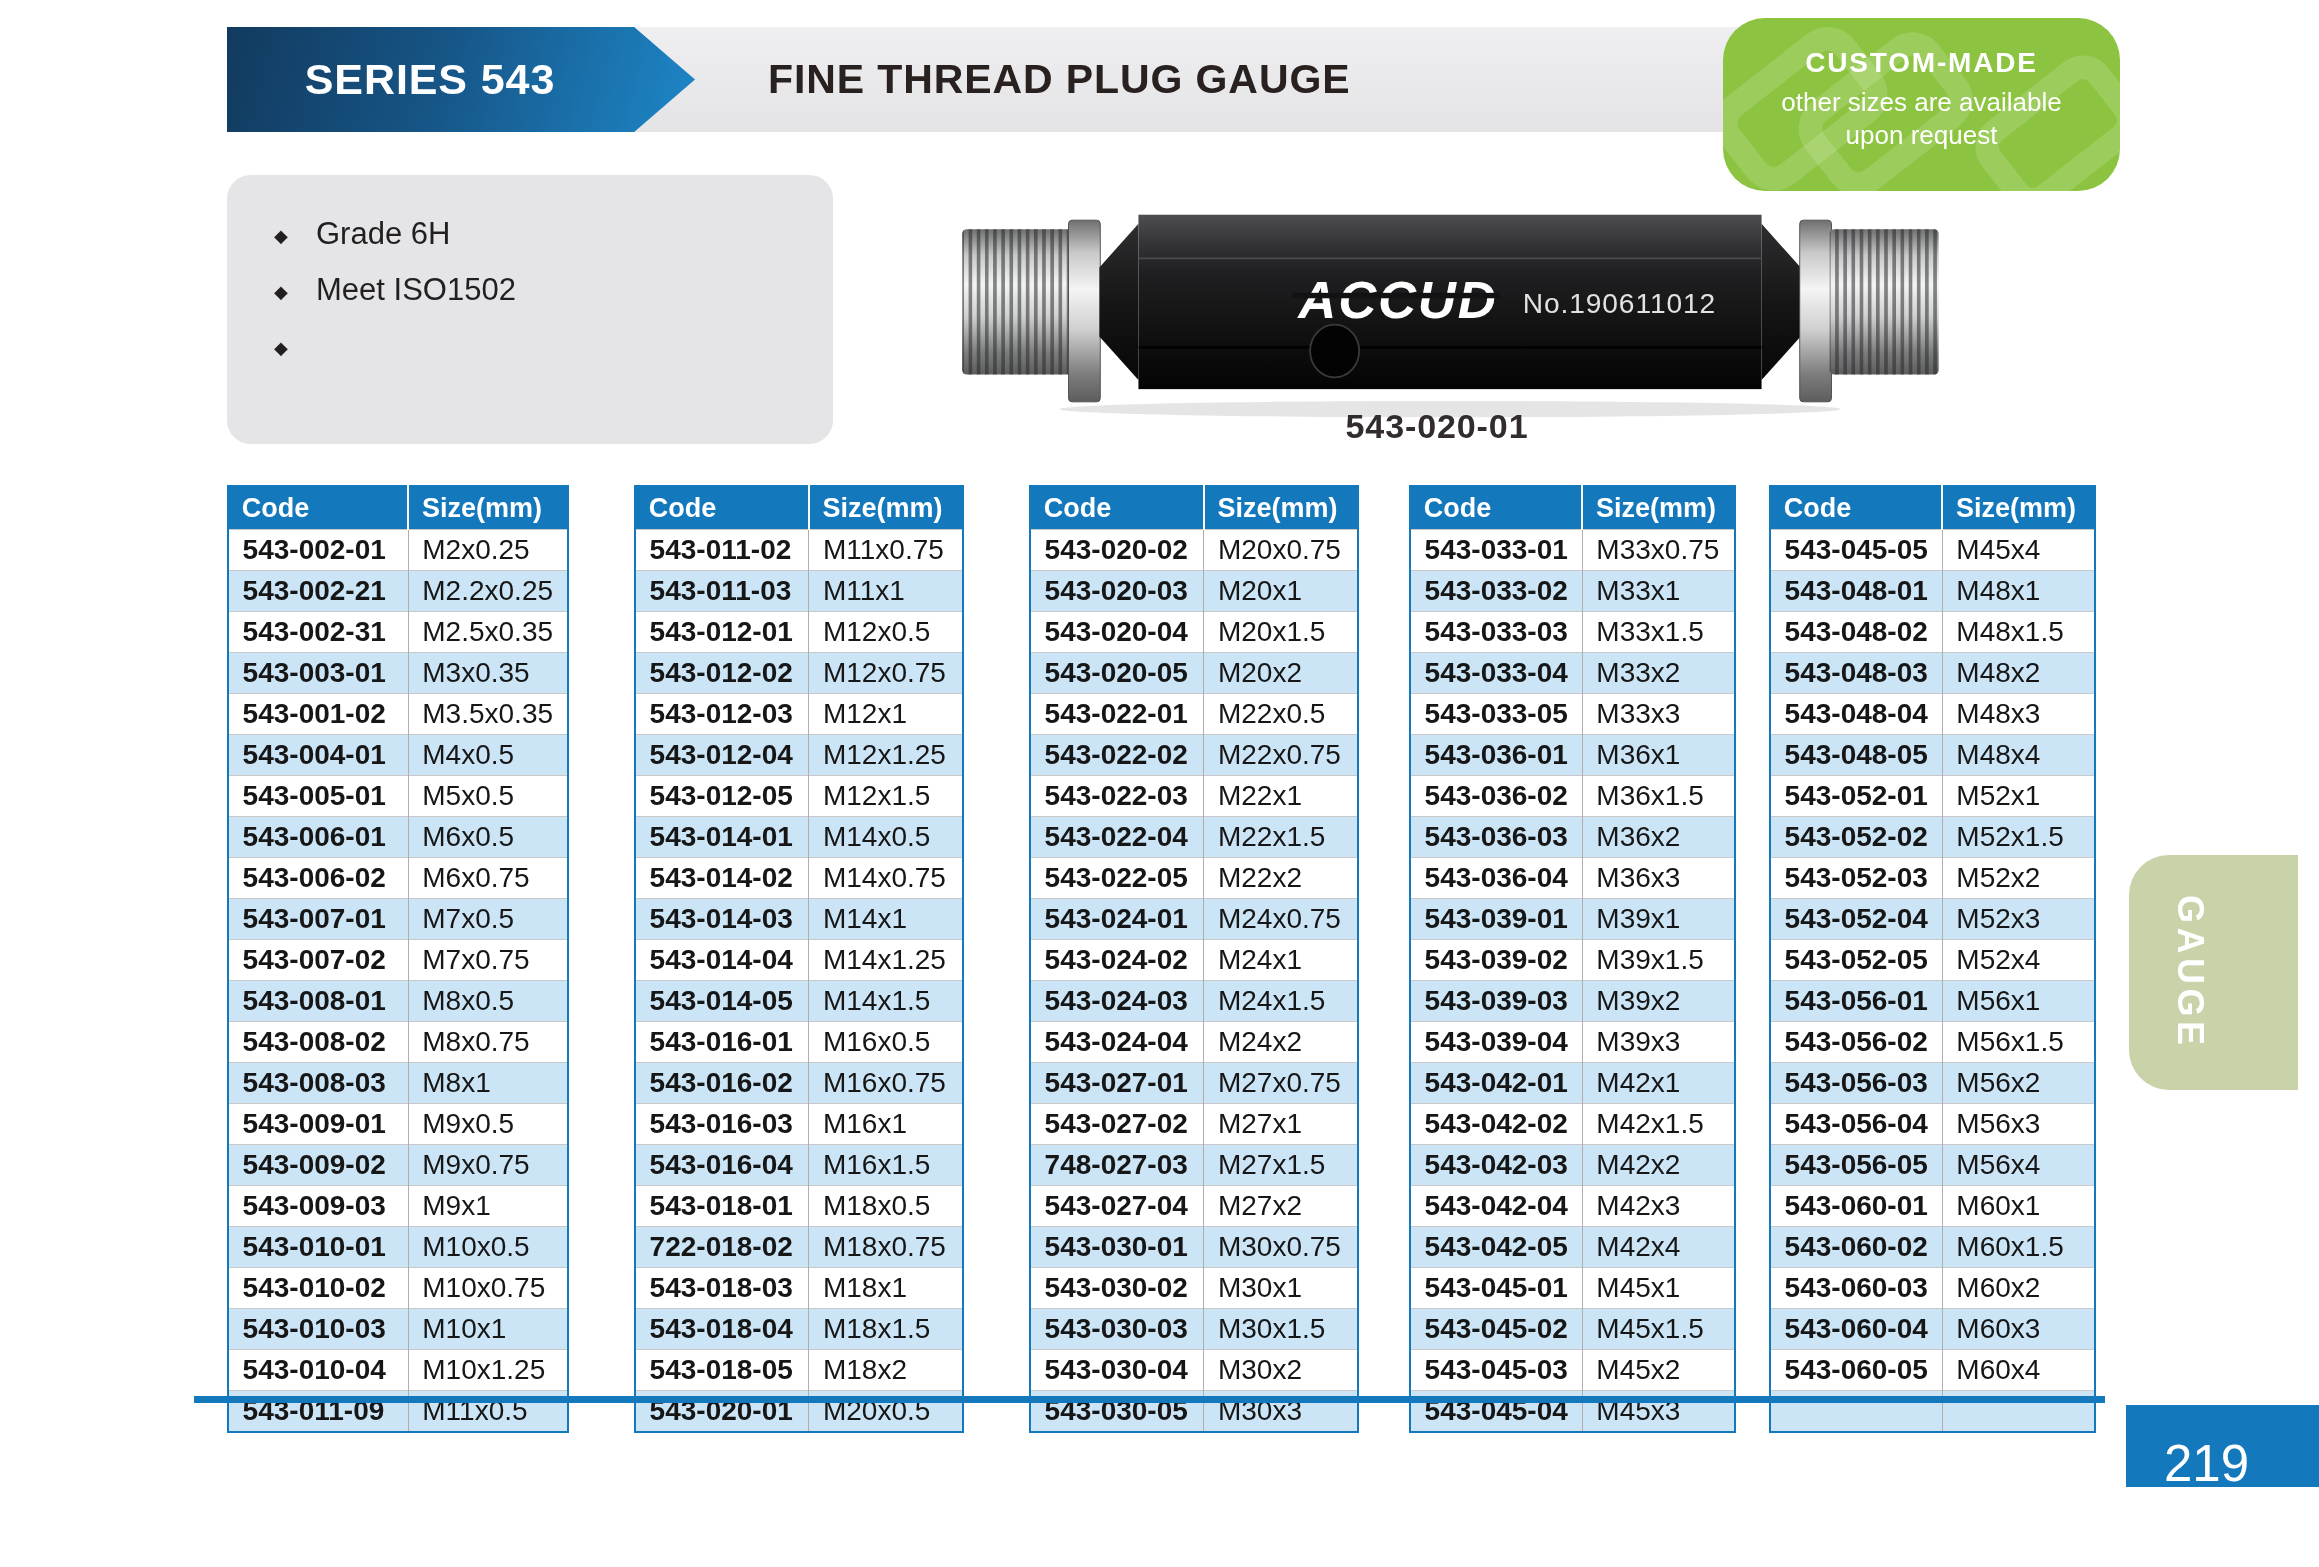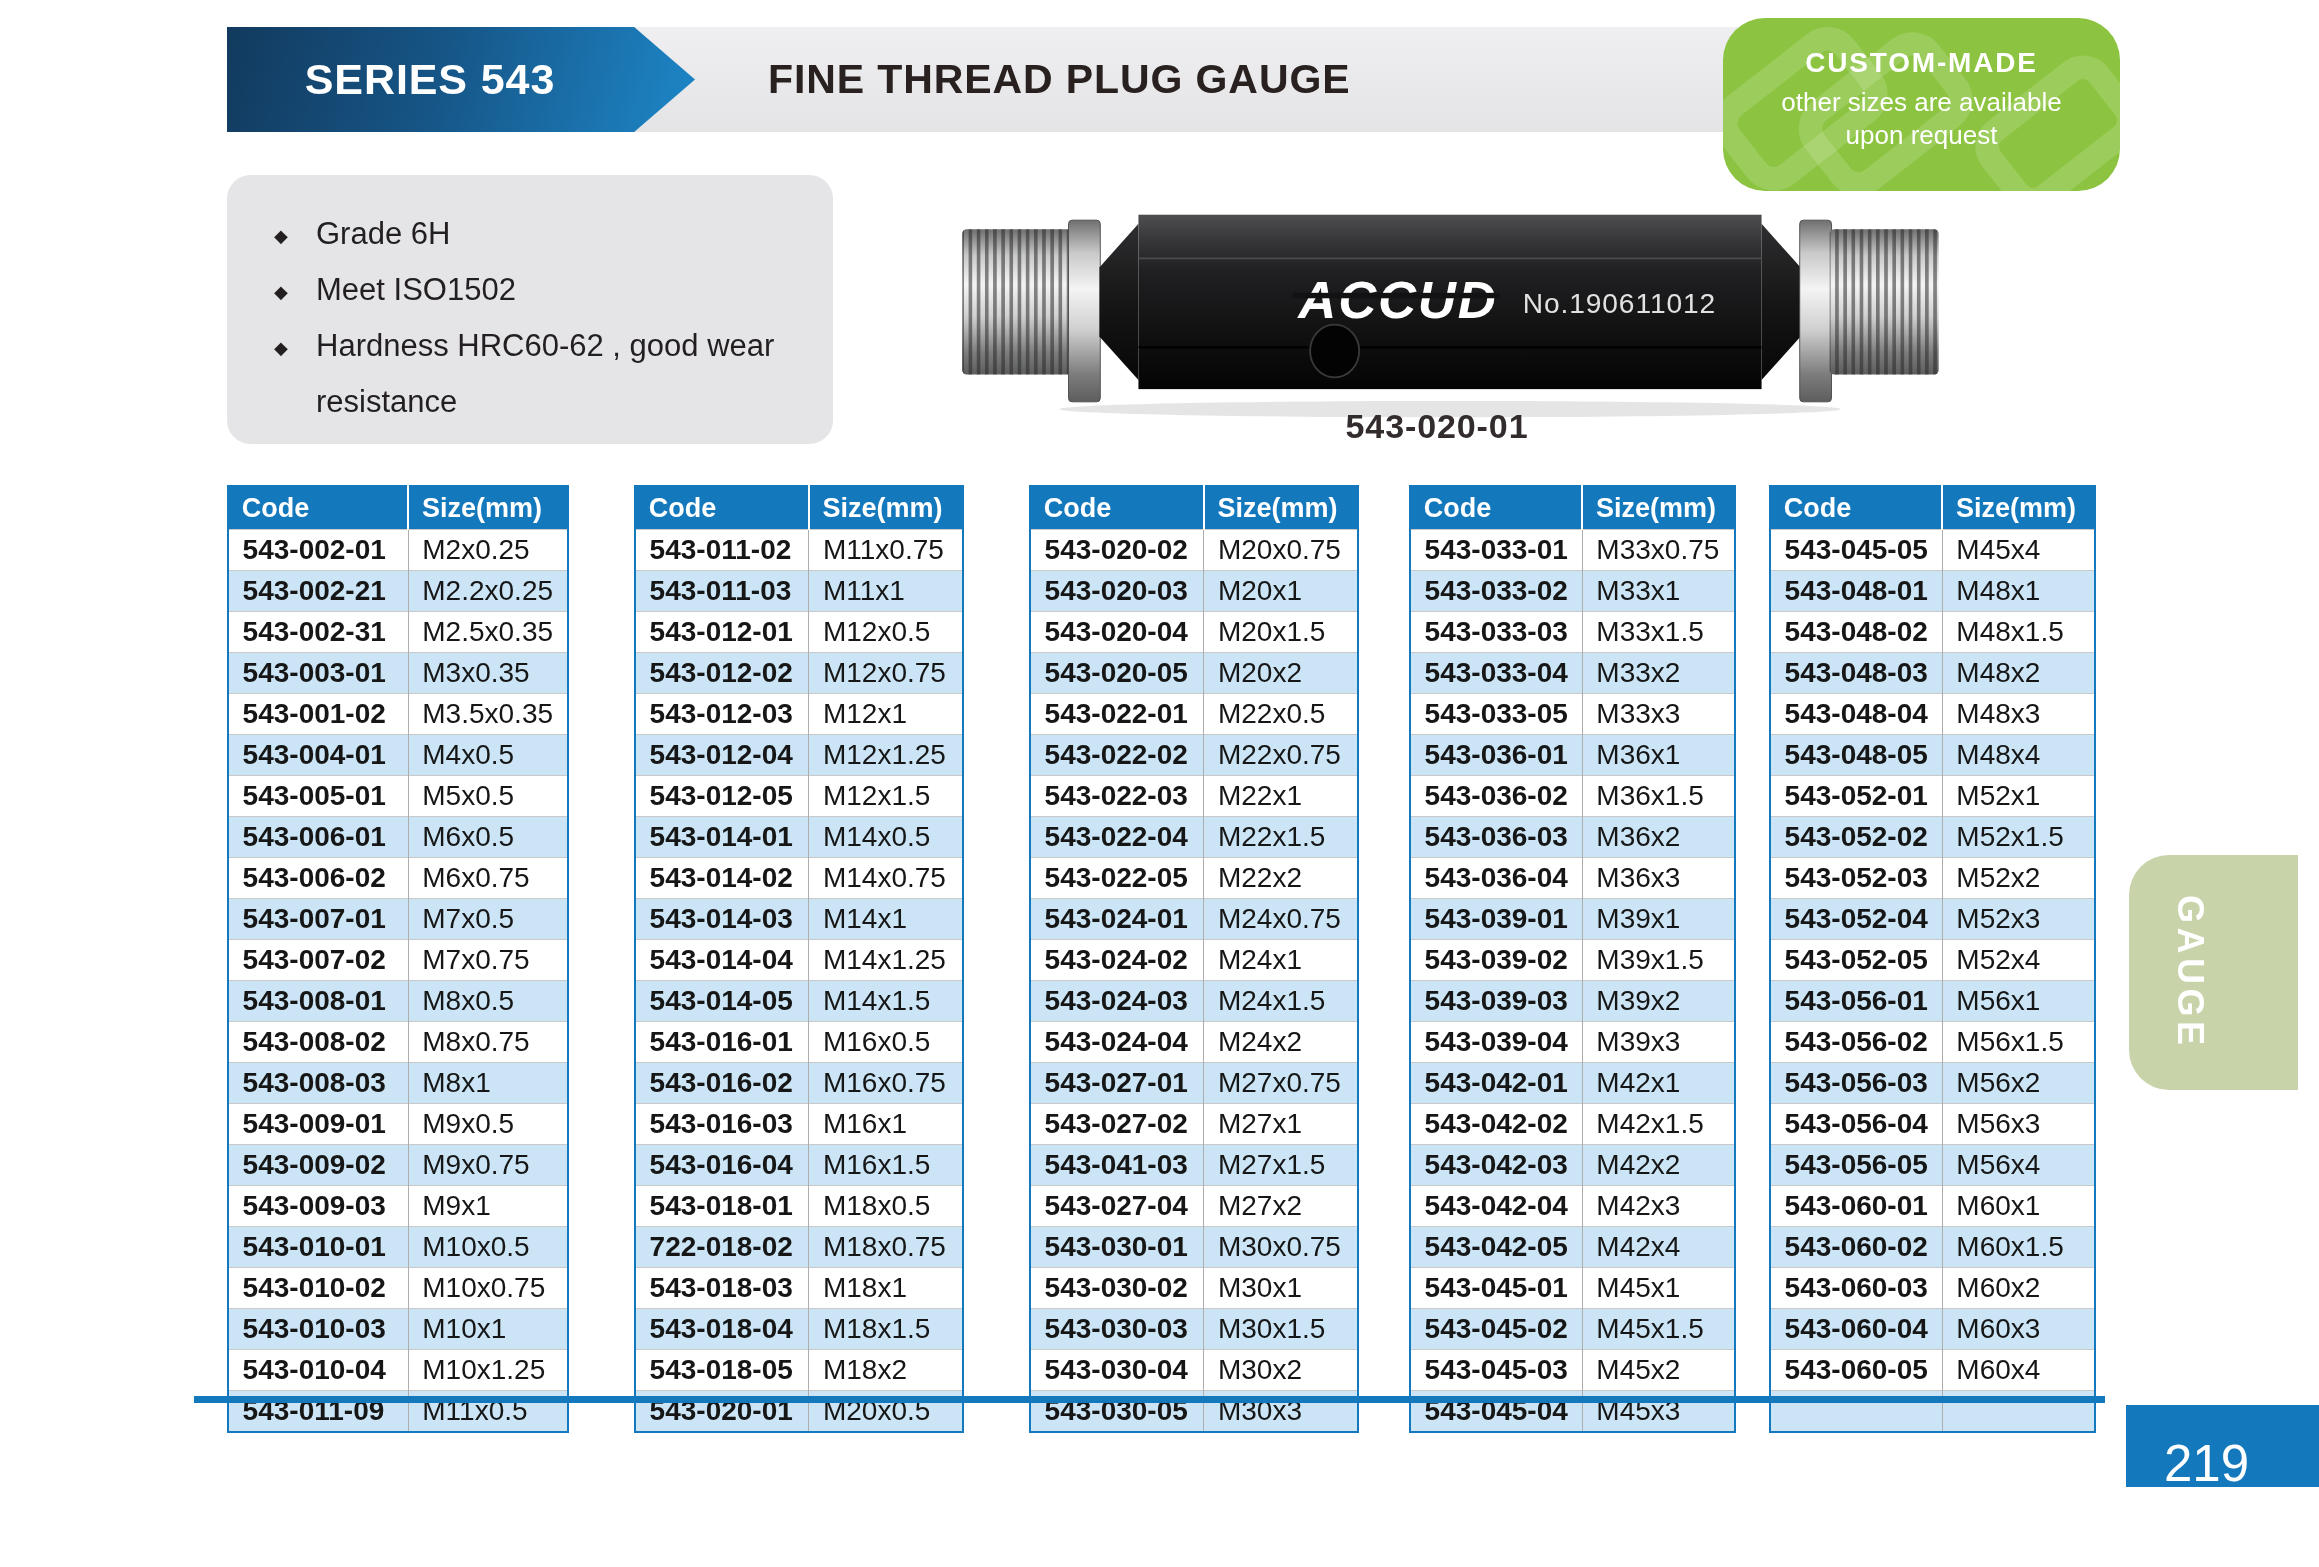--- a/index.html
+++ b/index.html
@@ -100,21 +100,20 @@
       <li>
         <span class="diamond">◆</span>
         <span>Grade 6H</span>
       </li>
       <li>
         <span class="diamond">◆</span>
         <span>Meet ISO1502</span>
       </li>
       <li>
         <span class="diamond">◆</span>
-        <span>Hardness HRC60-62 , good wear resistance</span>
       </li>
     </ul>
   </div>
 
   <svg class="abs" style="left:927px;top:202px" width="1046" height="218" viewBox="0 0 1150 240">
     <defs>
       <linearGradient id="metal" x1="0" y1="0" x2="0" y2="1">
         <stop offset="0%" stop-color="#6f6f6f"></stop>
           <stop offset="18%" stop-color="#c9c9c9"></stop>
         <stop offset="38%" stop-color="#f4f4f4"></stop>
@@ -431,21 +430,21 @@
         </tr>
         <tr>
           <td>543-027-01</td>
           <td>M27x0.75</td>
         </tr>
         <tr>
           <td>543-027-02</td>
           <td>M27x1</td>
         </tr>
         <tr>
-          <td>543-041-03</td>
+          <td>748-027-03</td>
           <td>M27x1.5</td>
         </tr>
         <tr>
           <td>543-027-04</td>
           <td>M27x2</td>
         </tr>
         <tr>
           <td>543-030-01</td>
           <td>M30x0.75</td>
         </tr>

